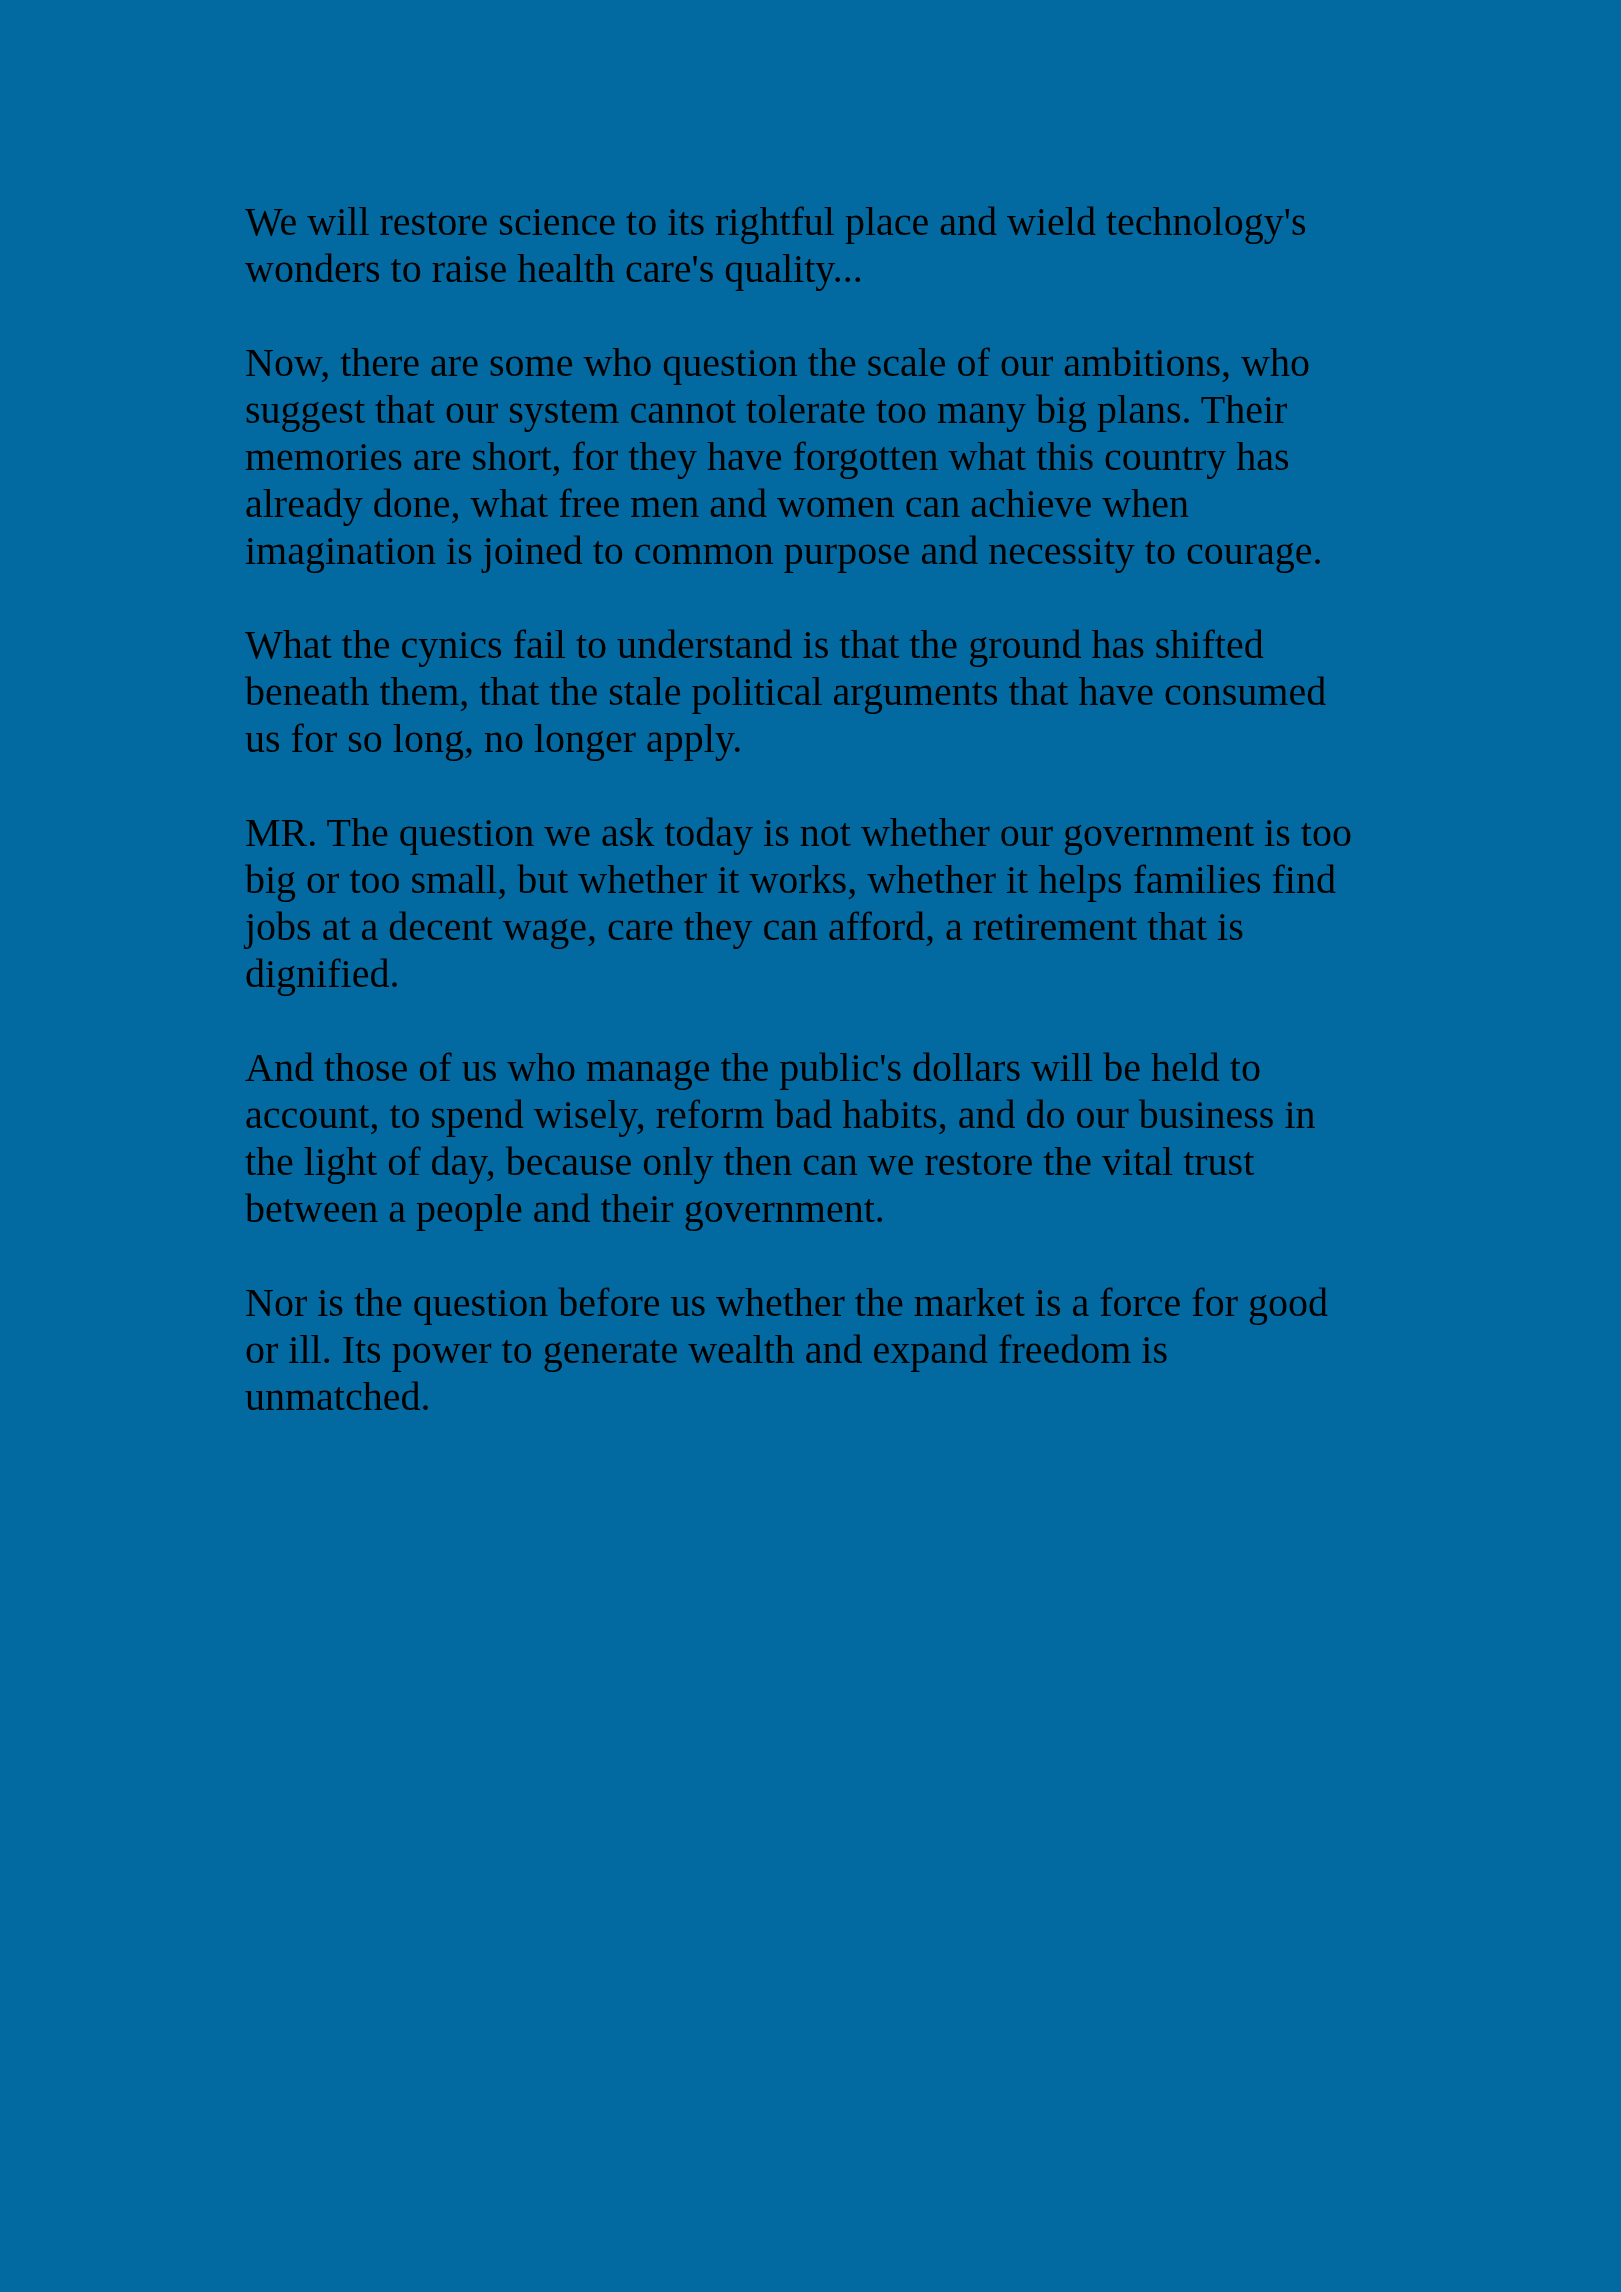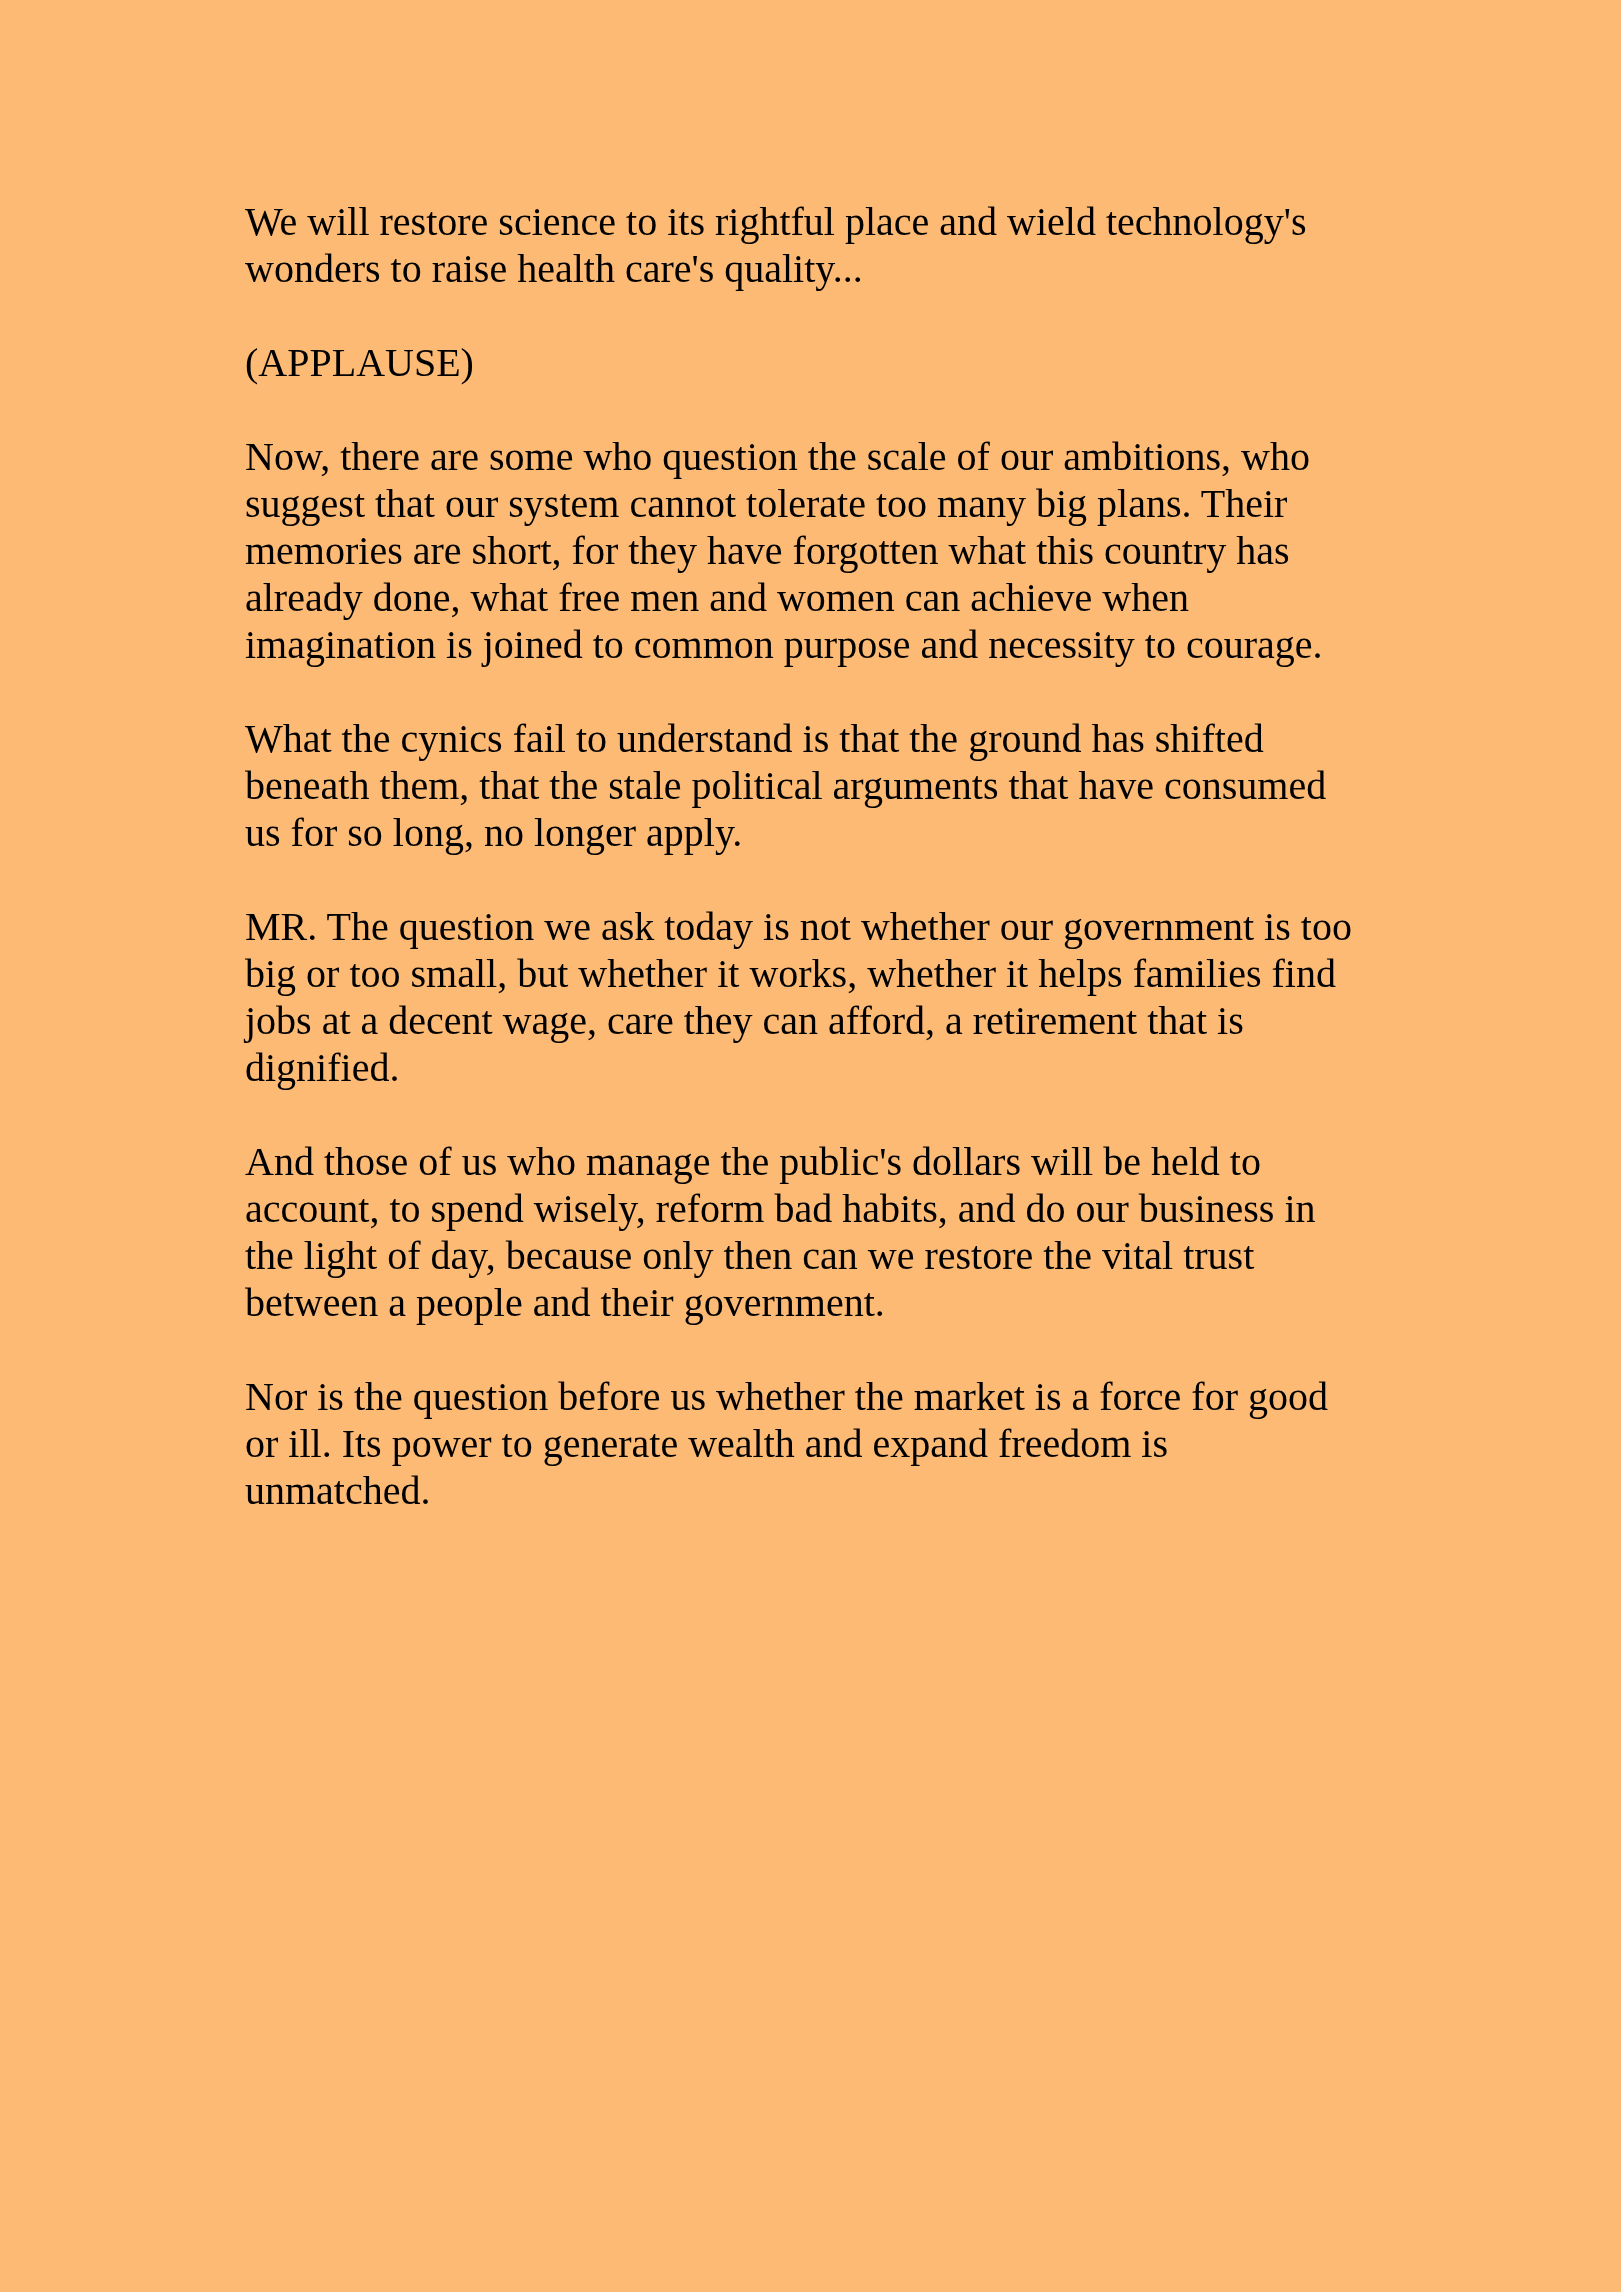--- a/index.html
+++ b/index.html
@@ -4,21 +4,21 @@
 <style>
   html, body {
     margin: 0;
     padding: 0;
     background: #ffffff;
   }
   .page {
     position: relative;
     width: 1621px;
     height: 2293px;
-    background: #fdba74;
+    background: #0369a1;
     overflow: hidden;
   }
   .content {
     position: absolute;
     left: 245px;
     top: 198px;
     width: 1255px;
   }
   .content p {
     font-family: "Liberation Serif", serif;
@@ -33,21 +33,20 @@
     margin-top: 0;
   }
 </style>
 </head>
 <body>
 
 <div class="page">
   <div class="content">
     <p>We will restore science to its rightful place and wield technology's
 wonders to raise health care's quality...</p>
-    <p>(APPLAUSE)</p>
     <p>Now, there are some who question the scale of our ambitions, who
 suggest that our system cannot tolerate too many big plans. Their
 memories are short, for they have forgotten what this country has
 already done, what free men and women can achieve when
 imagination is joined to common purpose and necessity to courage.</p>
     <p>What the cynics fail to understand is that the ground has shifted
 beneath them, that the stale political arguments that have consumed
 us for so long, no longer apply.</p>
     <p>MR. The question we ask today is not whether our government is too
 big or too small, but whether it works, whether it helps families find

